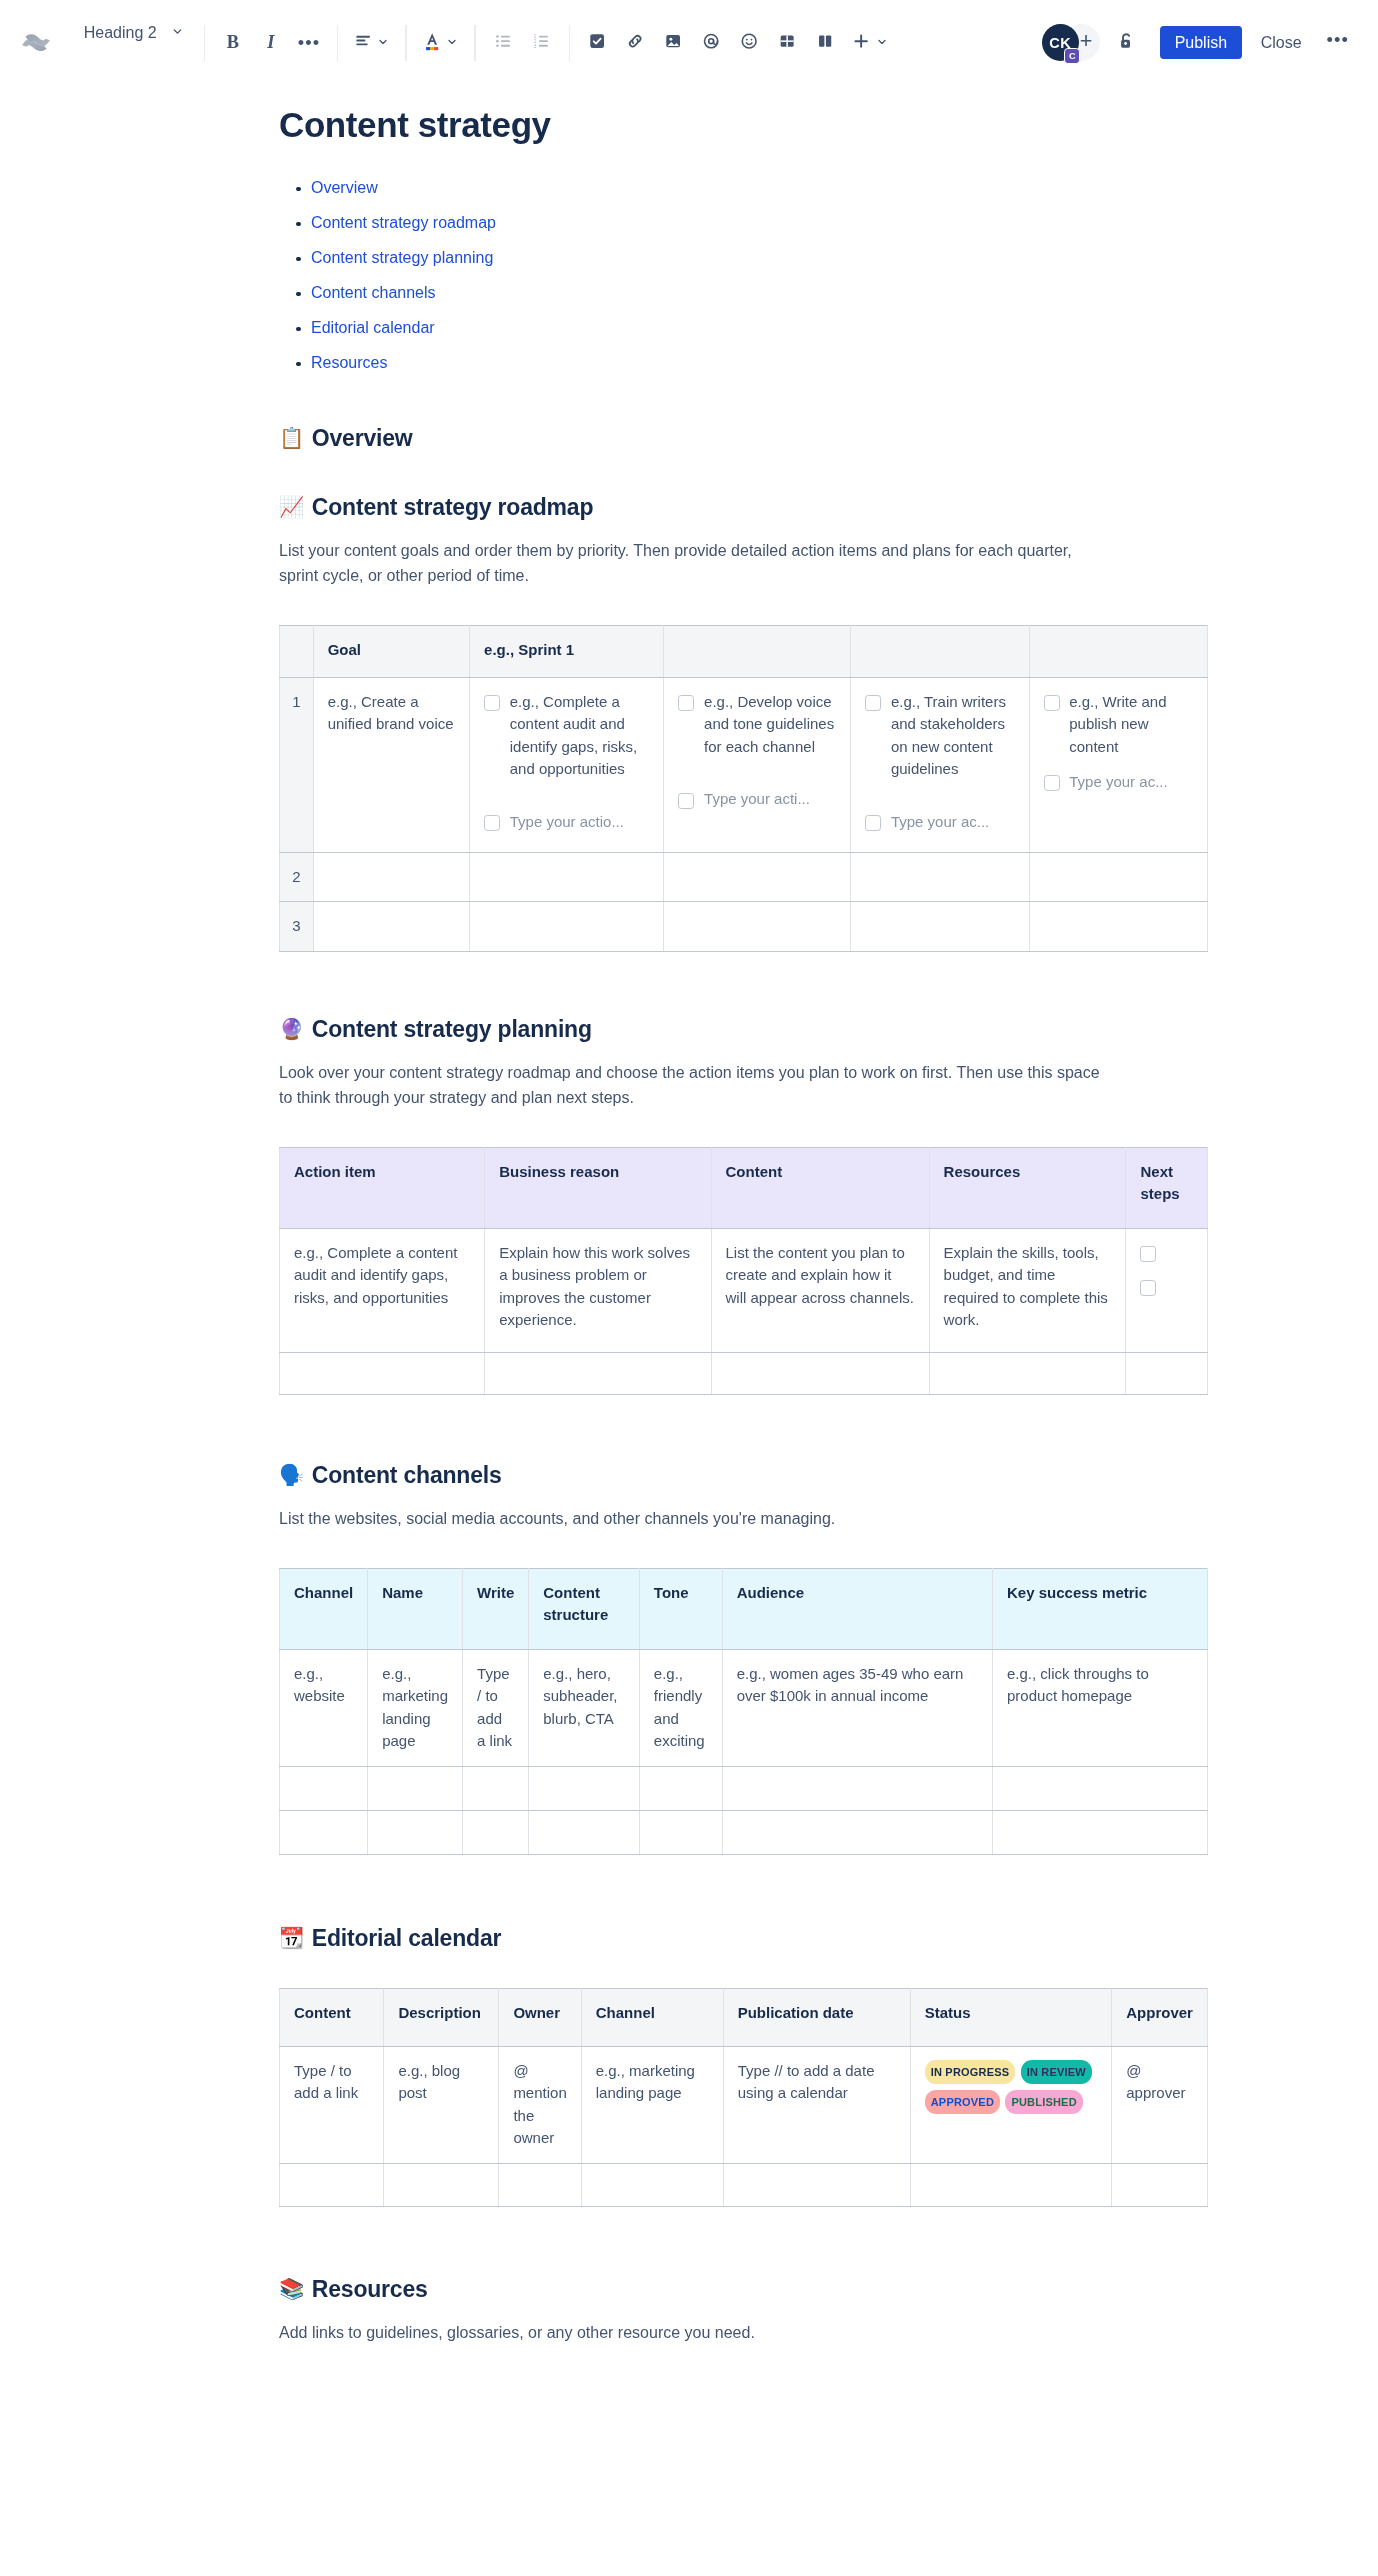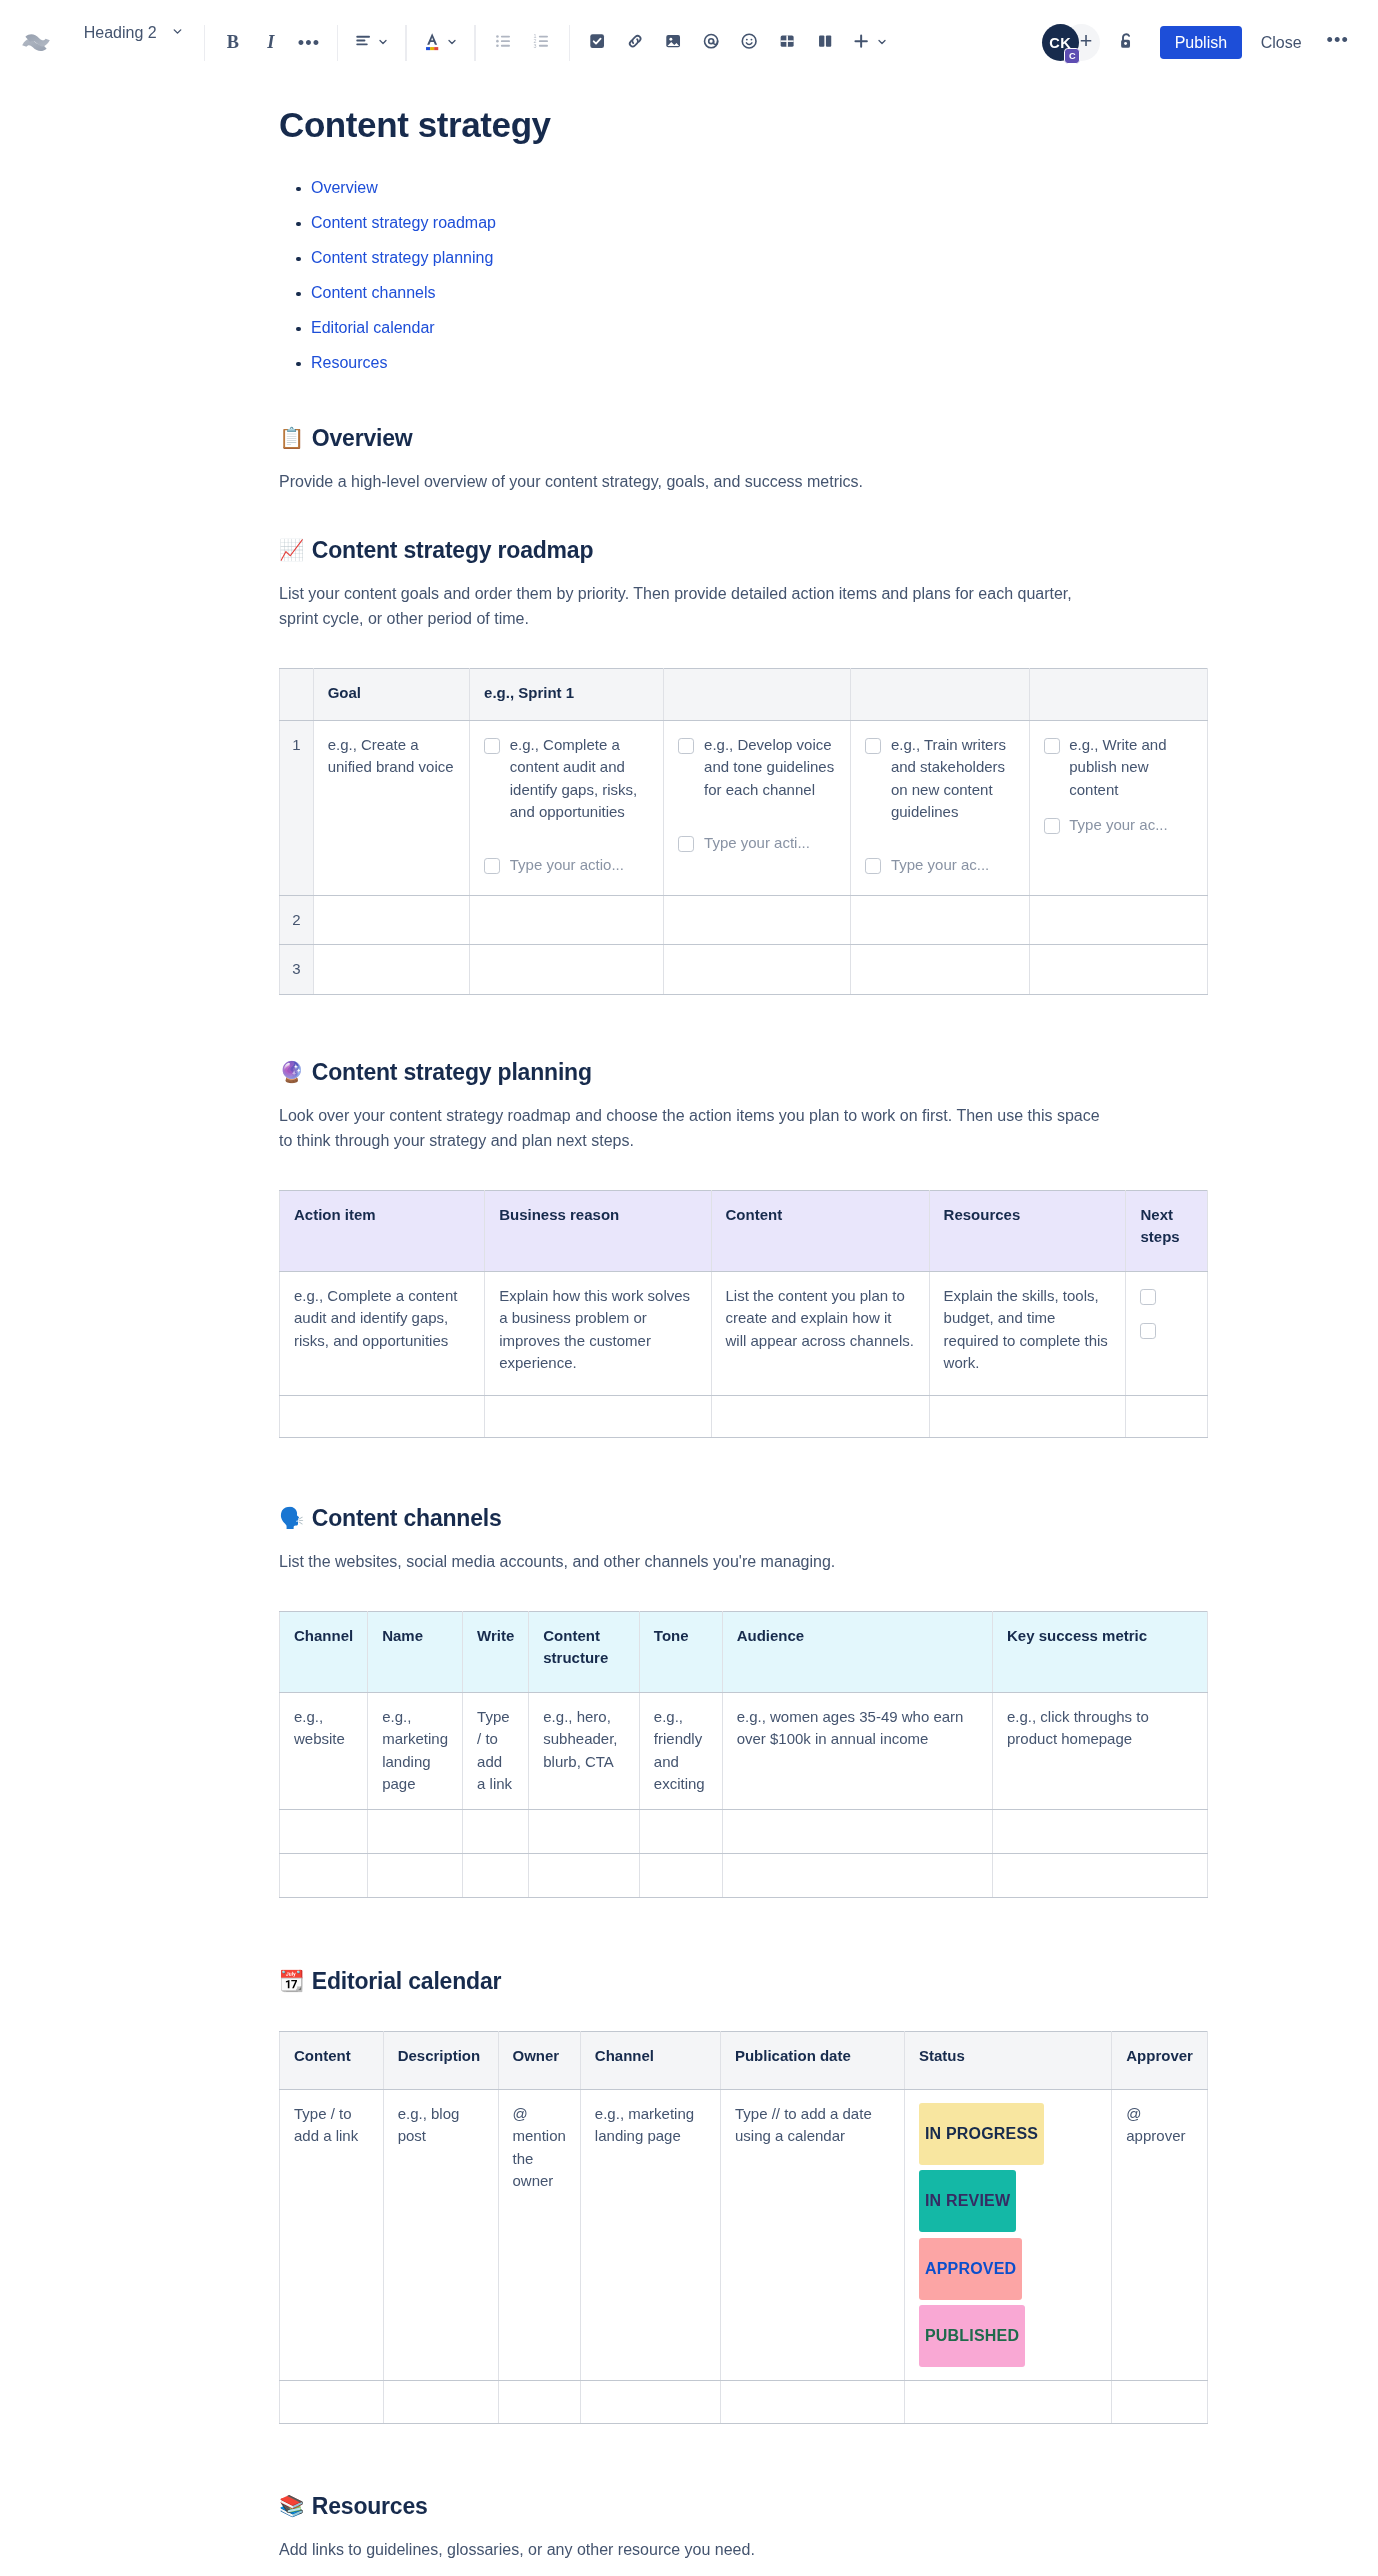--- a/index.html
+++ b/index.html
@@ -238,25 +238,25 @@
   .channels thead th { background:#E3F7FC; height: 81px; vertical-align: top;}
   .channels tbody td { background:#fff; }
 
   
   .calendar thead th { background:#F4F5F7; height: 58px; }
   .calendar tbody td { background:#fff; }
 
   .lozenges { display:flex; flex-wrap:wrap; gap: 5.4px; max-width: 178px;}
   .lz {
     display:inline-block;
-    font-size: 16px;
+    font-size: 11px;
     font-weight: 700;
     letter-spacing: 0.2px;
-    padding: 19px 6px;
-    border-radius: 3px;
+    padding: 4px 6px;
+    border-radius: 11px;
     white-space: nowrap;
   }
   .lz-progress { background:#F8E6A0; color:#172B4D; }
   .lz-review   { background:#14b8a6; color:#352C63; }
   .lz-approved { background:#fca5a5; color:#0C4FCC; }
   .lz-published{ background:#f9a8d4; color:#1F6A4B; }
 
   .bottom-pad { height: 140px; }
 </style>
 </head>
@@ -492,21 +492,20 @@
       <li><a href="#">Content channels</a></li>
       <li><a href="#">Editorial calendar</a></li>
       <li><a href="#">Resources</a></li>
     </ul>
 
     <div class="sec-wrap first">
       <h2 class="sec">
         <span class="sec-emoji">📋</span>
         <span>Overview</span>
       </h2>
-      <p class="body">Provide a high-level overview of your content strategy, goals, and success metrics.</p>
     </div>
 
     <div class="sec-wrap">
       <h2 class="sec">
         <span class="sec-emoji">📈</span>
         <span>Content strategy roadmap</span>
       </h2>
       <p class="body">List your content goals and order them by priority. Then provide detailed action items and plans for each quarter, sprint cycle, or other period of time.</p>
 
       <div class="tbl-scroll">

